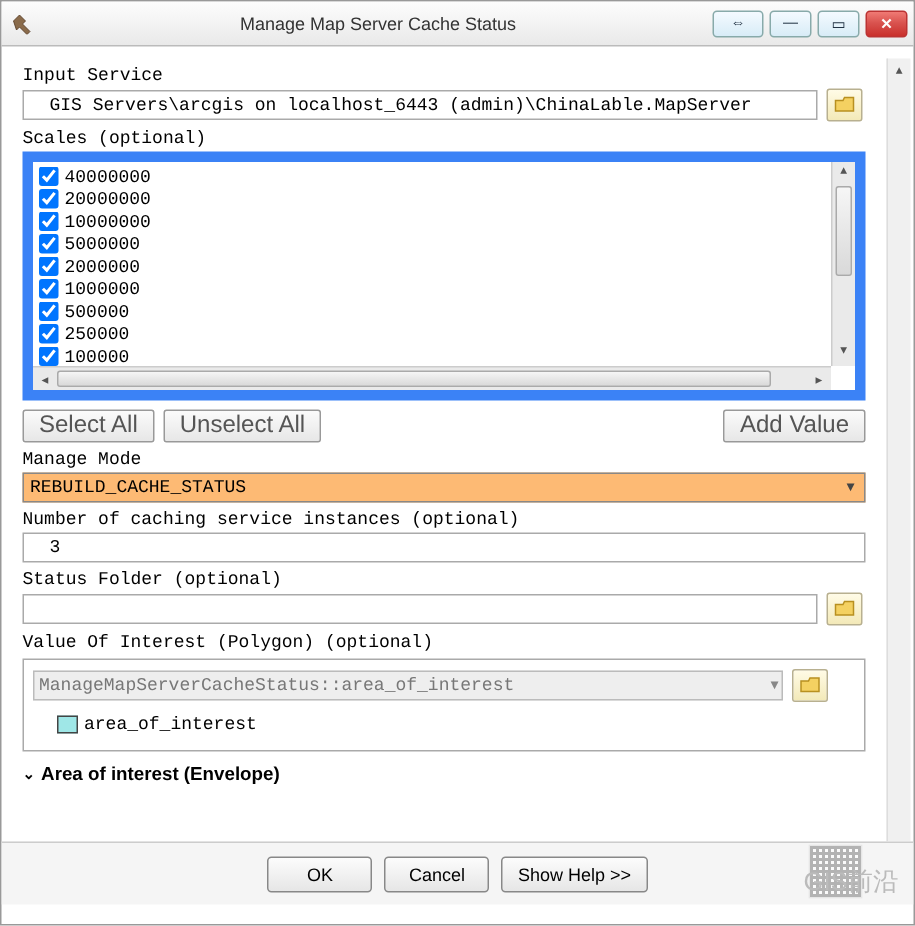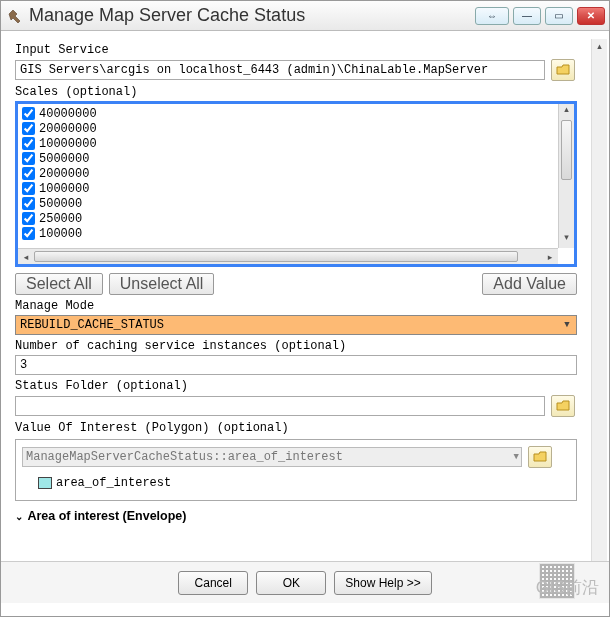--- a/index.html
+++ b/index.html
@@ -17,21 +17,21 @@
   
   .titlebar {
     height: 30px;
     background: linear-gradient(#fdfdfd, #e9e9e9);
     border-bottom: 1px solid #bbb;
     display: flex;
     align-items: center;
     padding-left: 6px;
   }
   .titlebar .hammer { width: 16px; height: 16px; margin-right: 6px; display:flex;align-items:center;justify-content:center;}
-  .titlebar .title { flex: 1; font-size: 18px; color: #333; }
+  .titlebar .title { flex: 1; font-size: 12px; color: #333; text-align: center; }
   .winbtns { display: flex; gap: 4px; padding-right: 4px; align-items:center; }
   .winbtn {
     width: 28px; height: 18px;
     border: 1px solid #8aa;
     border-radius: 3px;
     background: linear-gradient(#f4faff,#d8ecf7);
     display:flex;align-items:center;justify-content:center;
     font-size:10px; color:#234;
   }
   .winbtn.swap { width: 34px; }
@@ -51,34 +51,34 @@
     position:absolute; right:2px; top:8px; bottom:0; width:16px;
     background:#f0f0f0; border-left:1px solid #ddd;
     display:flex; flex-direction:column; align-items:center;
   }
   .up-caret { margin-top:2px; font-size:9px; color:#555; }
   .label { font-family: "Courier New", monospace; font-size:12px; margin:4px 0 2px 0; }
   .textinput {
     width: 530px; height: 20px;
     border:1px solid #aaa;
     background:#fff;
-    padding:0 4px;
+    padding:0 17px;
     font-family:"Courier New",monospace; font-size:12px;
     display:flex; align-items:center;
   }
   .row { display:flex; align-items:center; gap:6px; }
   .folderbtn {
     width:24px; height:22px; border:1px solid #b8b090;
     background:linear-gradient(#fffbe6,#f3e9b8);
     border-radius:2px;
     display:flex;align-items:center;justify-content:center;
   }
   .listbox {
     width:562px; height:166px;
-    border:3px solid #3b82f6; background:#fff;
+    border:7px solid #3b82f6; background:#fff;
     margin-top:2px; position:relative;
     display:flex; flex-direction:column;
   }
   .list-items { flex:1; overflow:hidden; padding:2px 2px; font-family:"Courier New",monospace; }
   .chkrow { display:flex; align-items:center; height:15px; }
   .chkrow input { margin:0 4px 0 2px; width:13px; height:13px; }
   .list-vscroll {
     position:absolute; right:0; top:0; bottom:16px; width:16px;
     background:#eaeaea; border-left:1px solid #ccc;
   }
@@ -285,18 +285,18 @@
     </div>
   </div>
 
   <div class="section-toggle">
     <span class="chev">⌄</span>
     <span>Area of interest (Envelope)</span>
   </div>
 </div>
 
 <div class="footer">
+  <div class="footbtn">OK</div>
   <div class="footbtn">Cancel</div>
-  <div class="footbtn">OK</div>
   <div class="footbtn">Show Help &gt;&gt;</div>
   <div class="qr"></div>
   <div class="watermark">GIS前沿</div>
 </div>
 
 </body></html>

